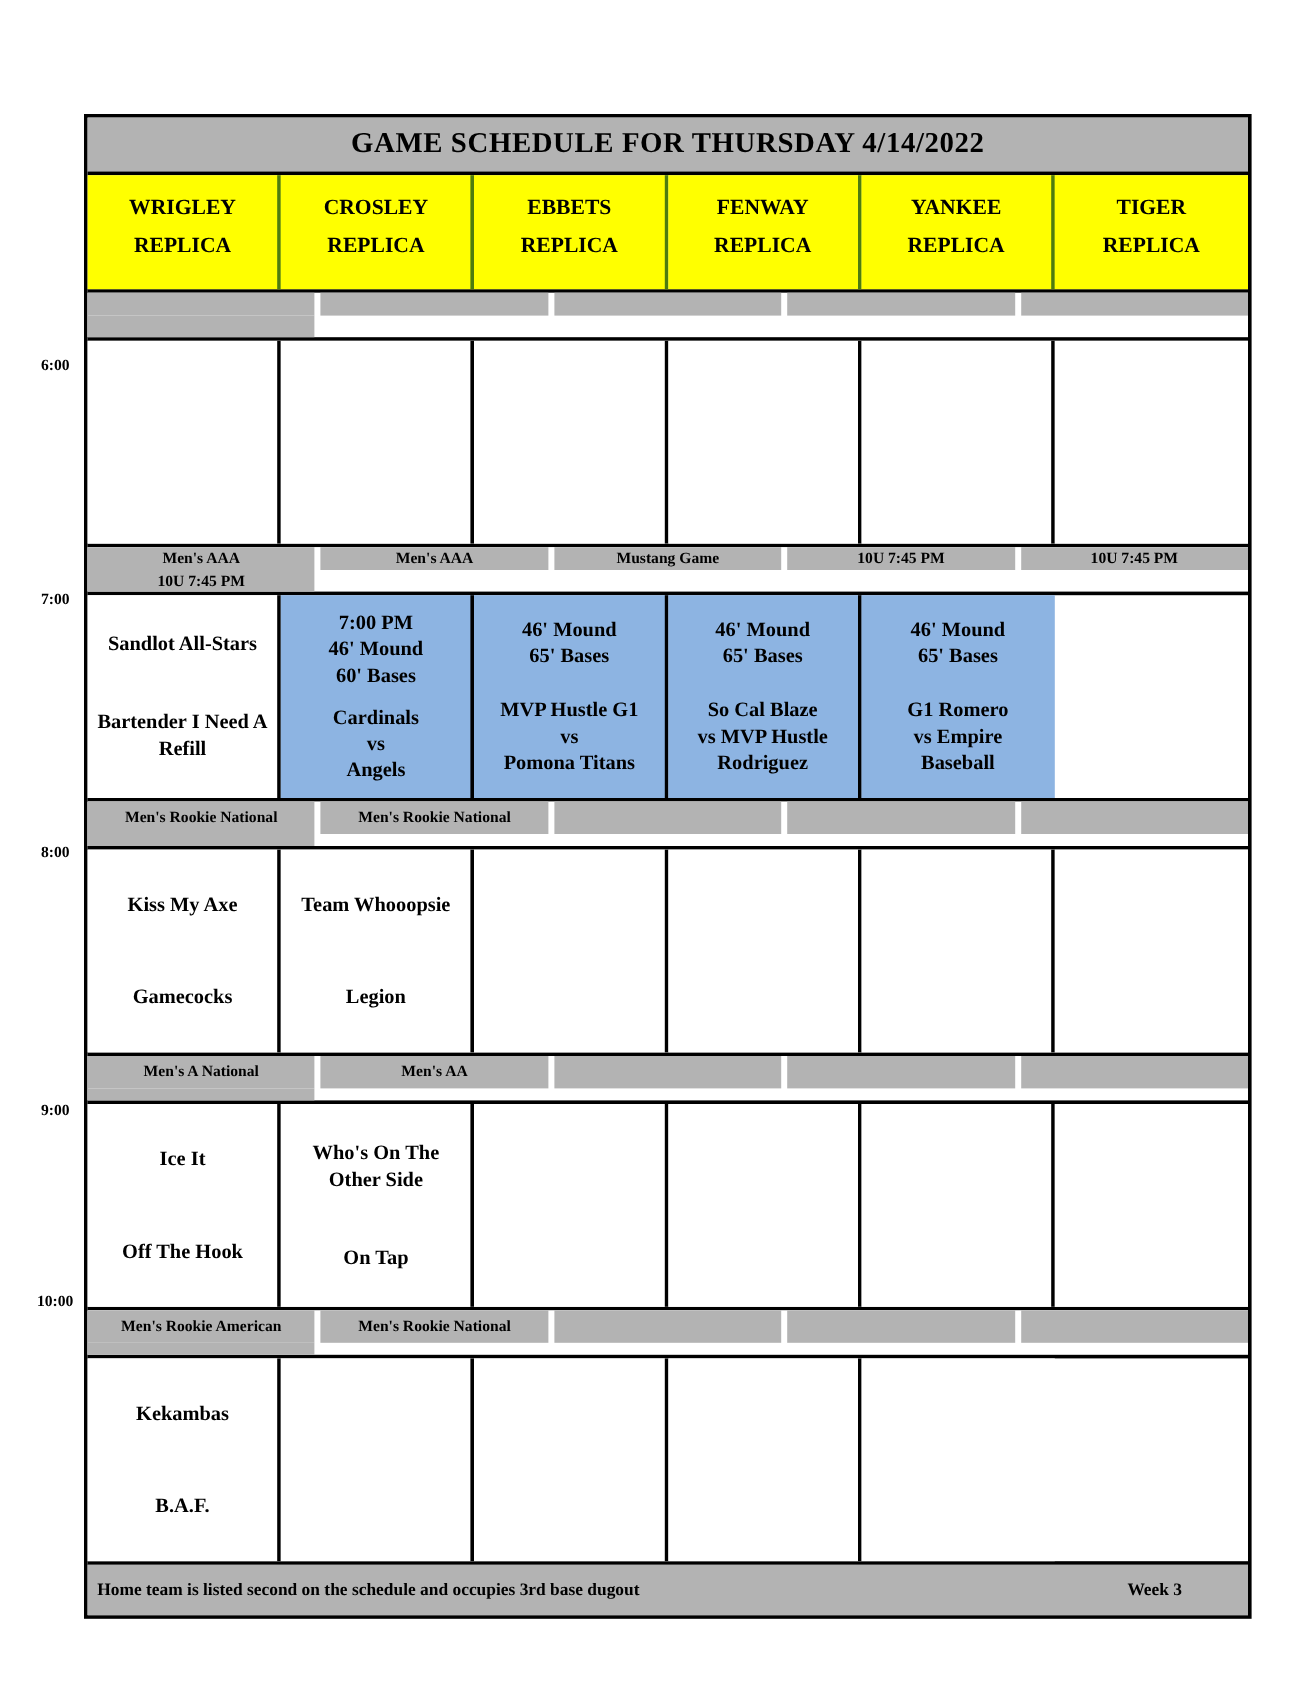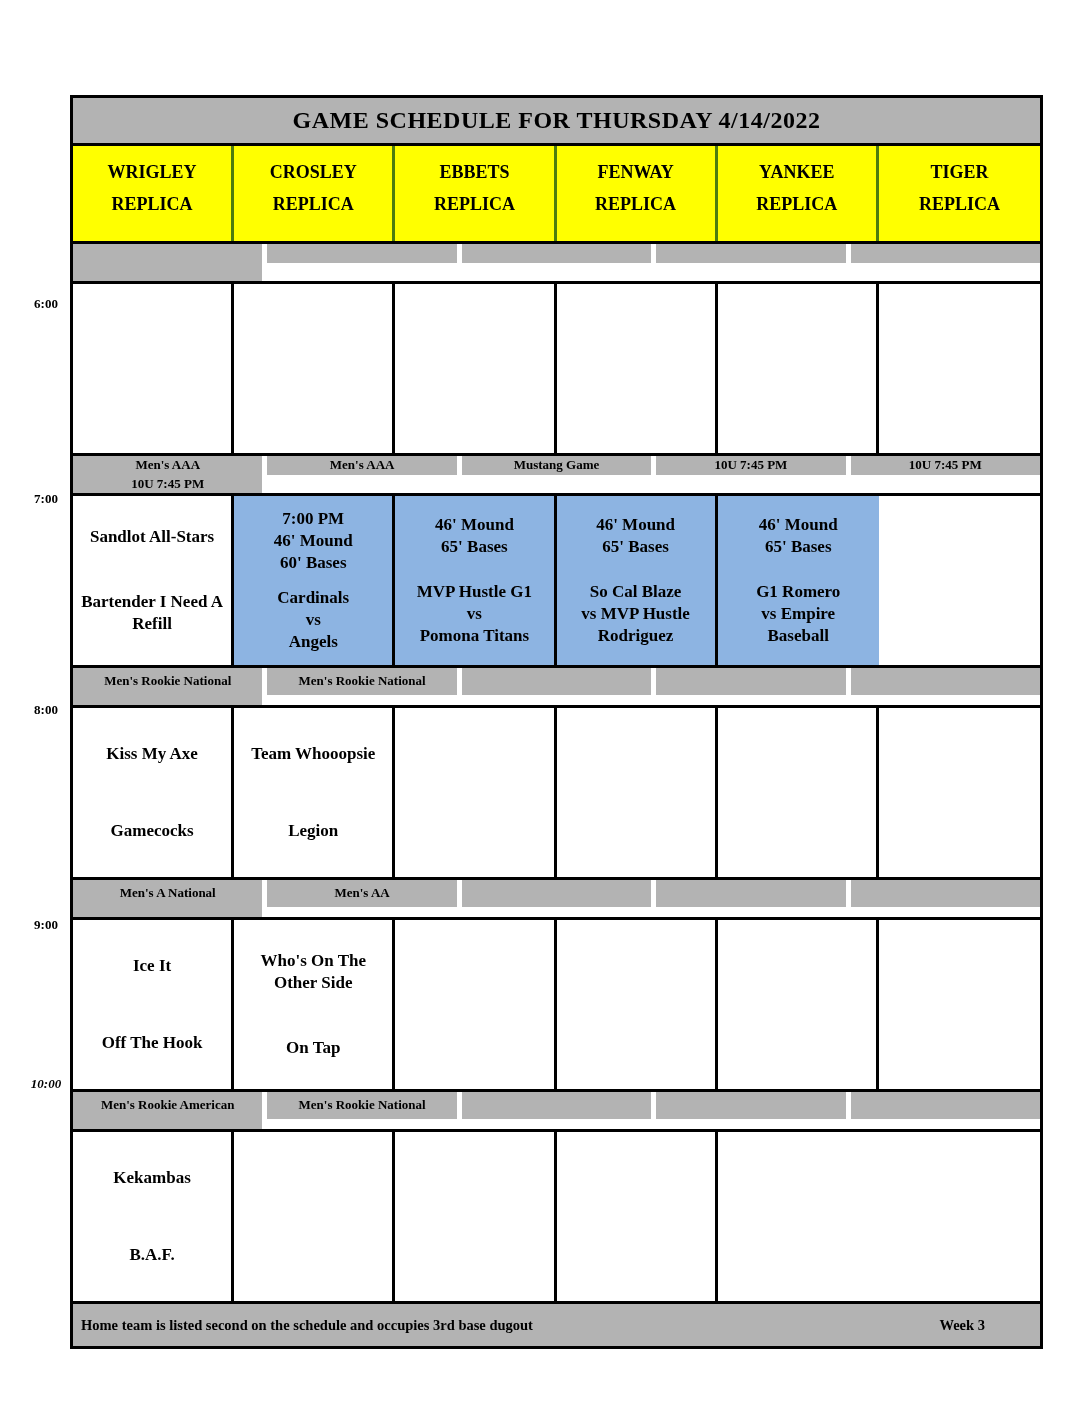--- a/index.html
+++ b/index.html
@@ -49,21 +49,21 @@
   .team, .game-block { line-height:1.3; }
   .footer-row {
     height:42px; background:#b3b3b3;
     display:flex; align-items:center; justify-content:space-between;
     font-weight:bold; font-size:14.5px; padding:0 55px 0 8px;
   }
   .time-label {
     position:absolute; left:18px; width:56px; text-align:center;
     font-weight:bold; font-size:13px;
   }
-  .t0 { top:296px; } .t1 { top:491px; } .t2 { top:702px; } .t3 { top:881px;margin-top:36px; } .t4 { top:1076px;font-style:italic; }
+  .t0 { top:296px; } .t1 { top:491px; } .t2 { top:702px; } .t3 { top:881px;margin-top:36px; } .t4 { top:1076px; }
 </style>
 </head>
 <body>
 
 <div class="page">
 
   <div class="time-label t0">6:00</div>
   <div class="time-label t1">7:00</div>
   <div class="time-label t2">8:00</div>
   <div class="time-label t3">9:00</div>

